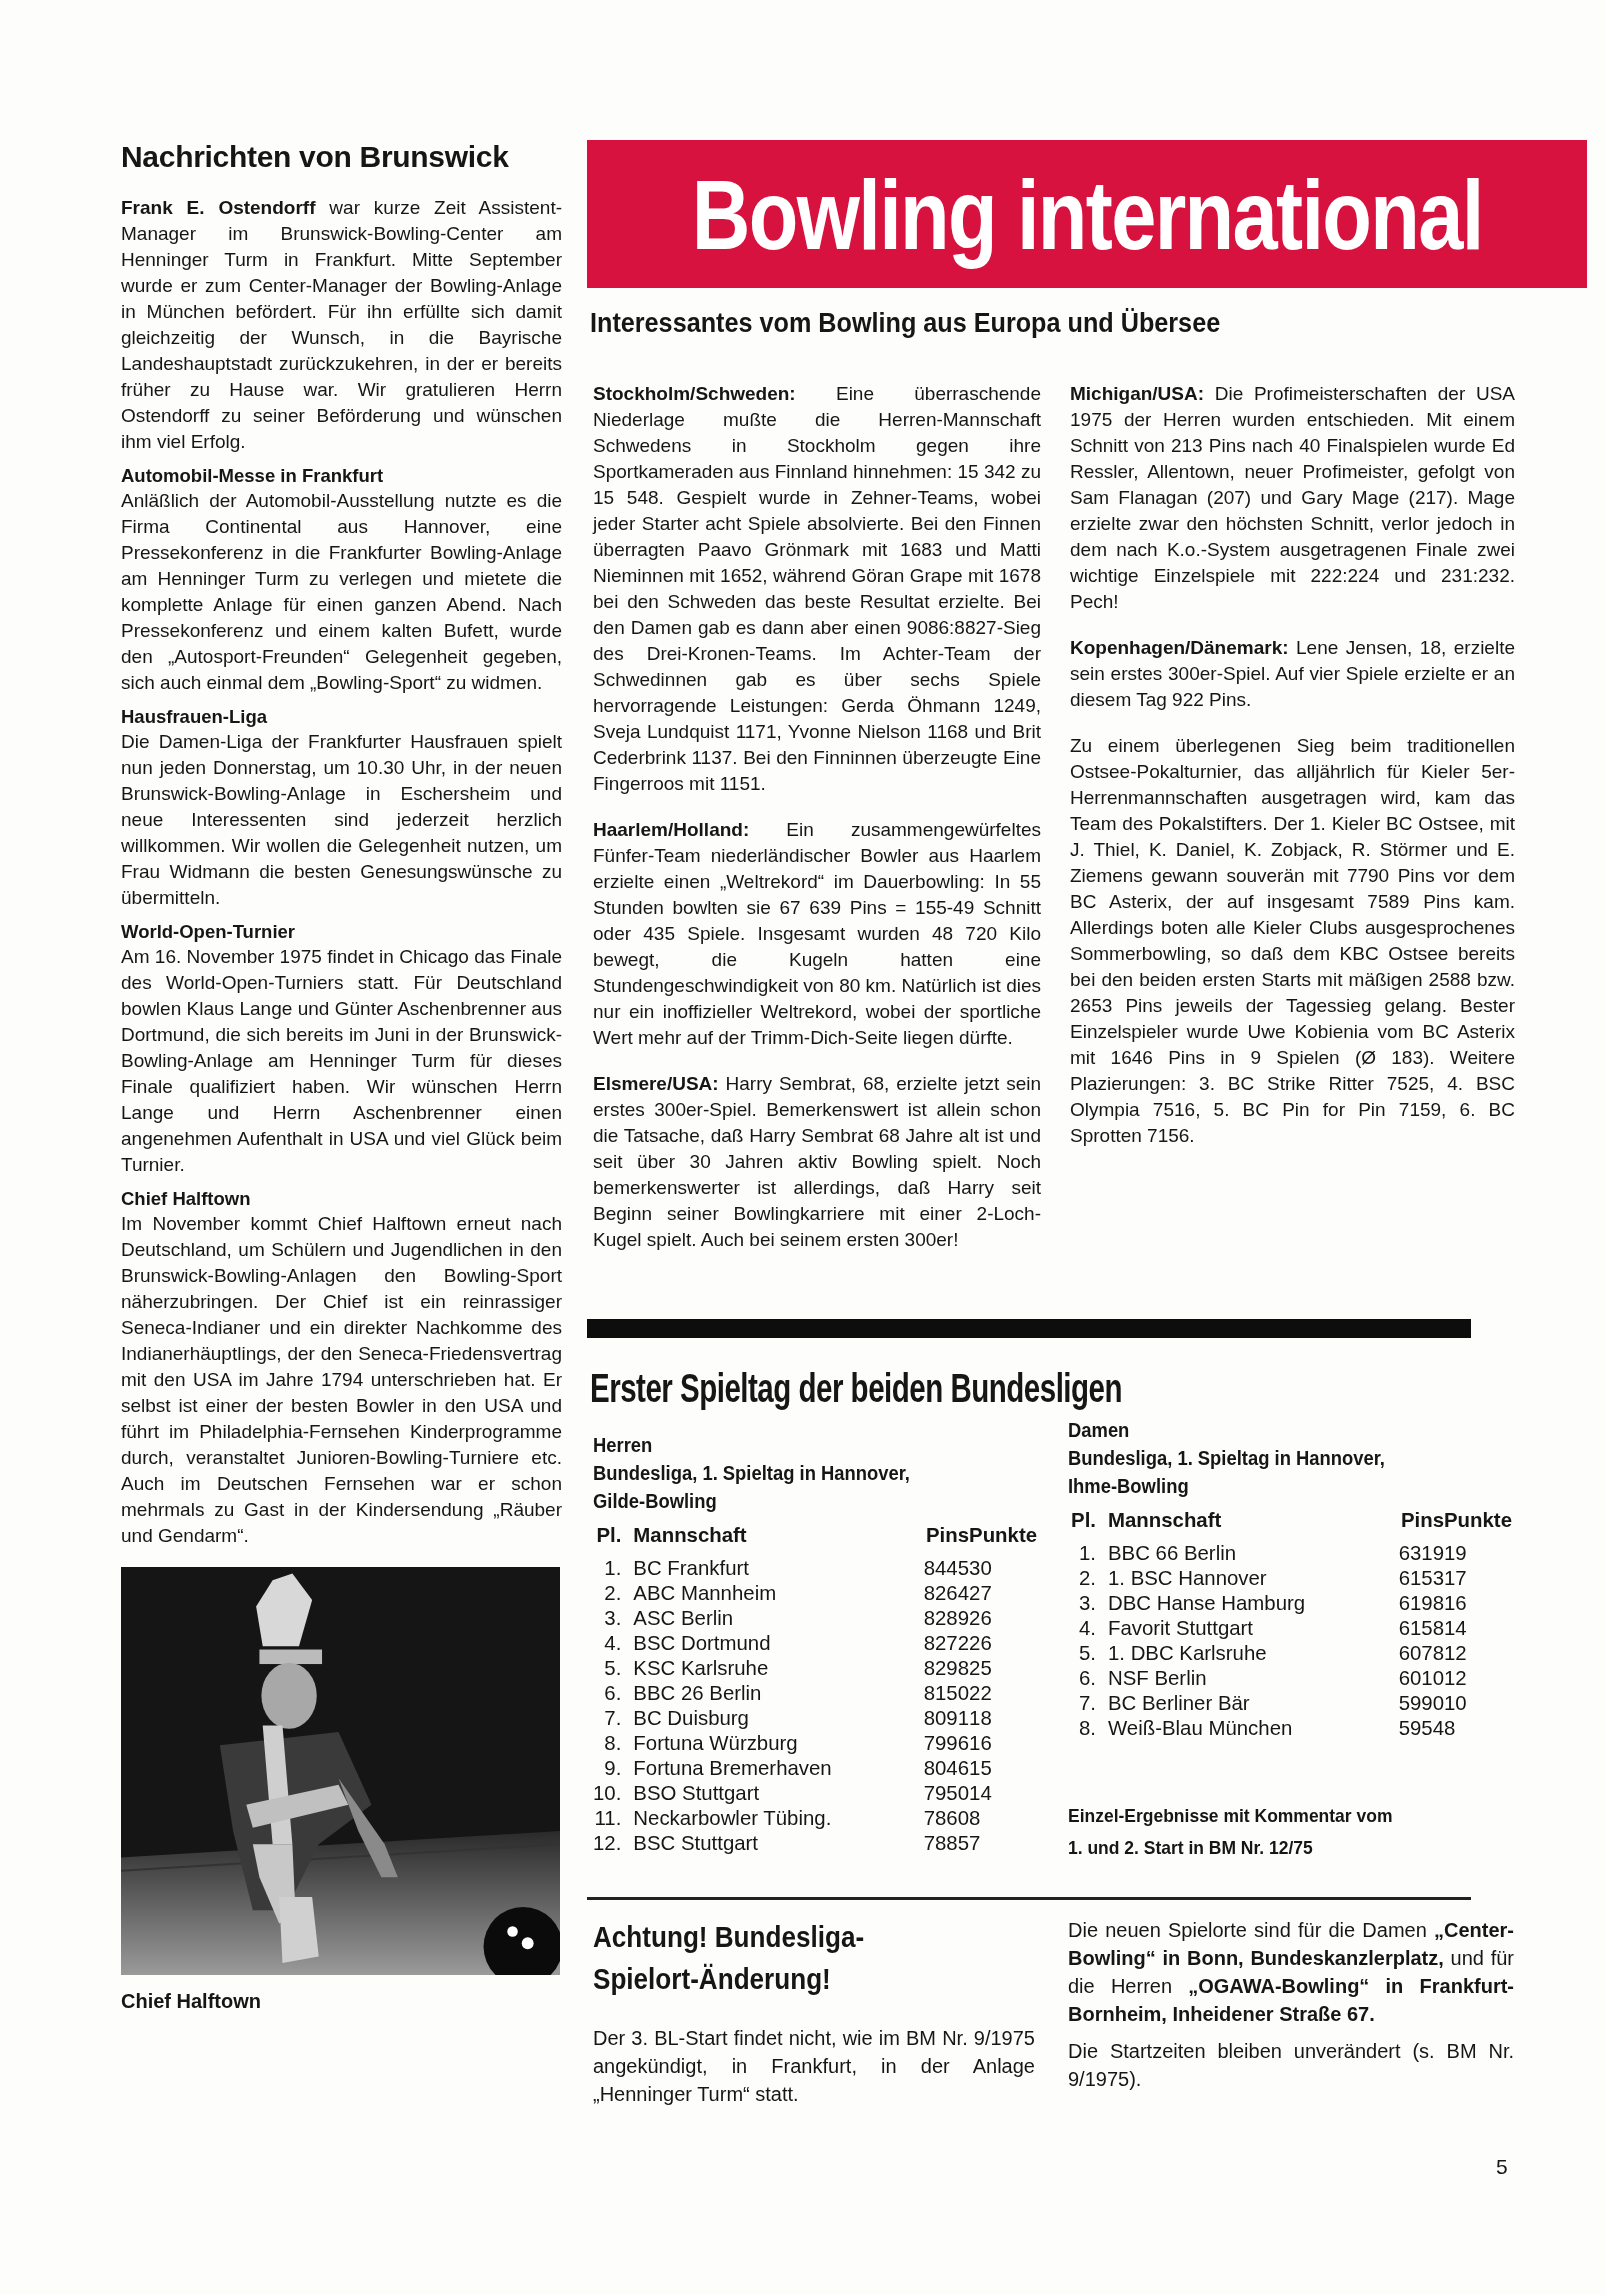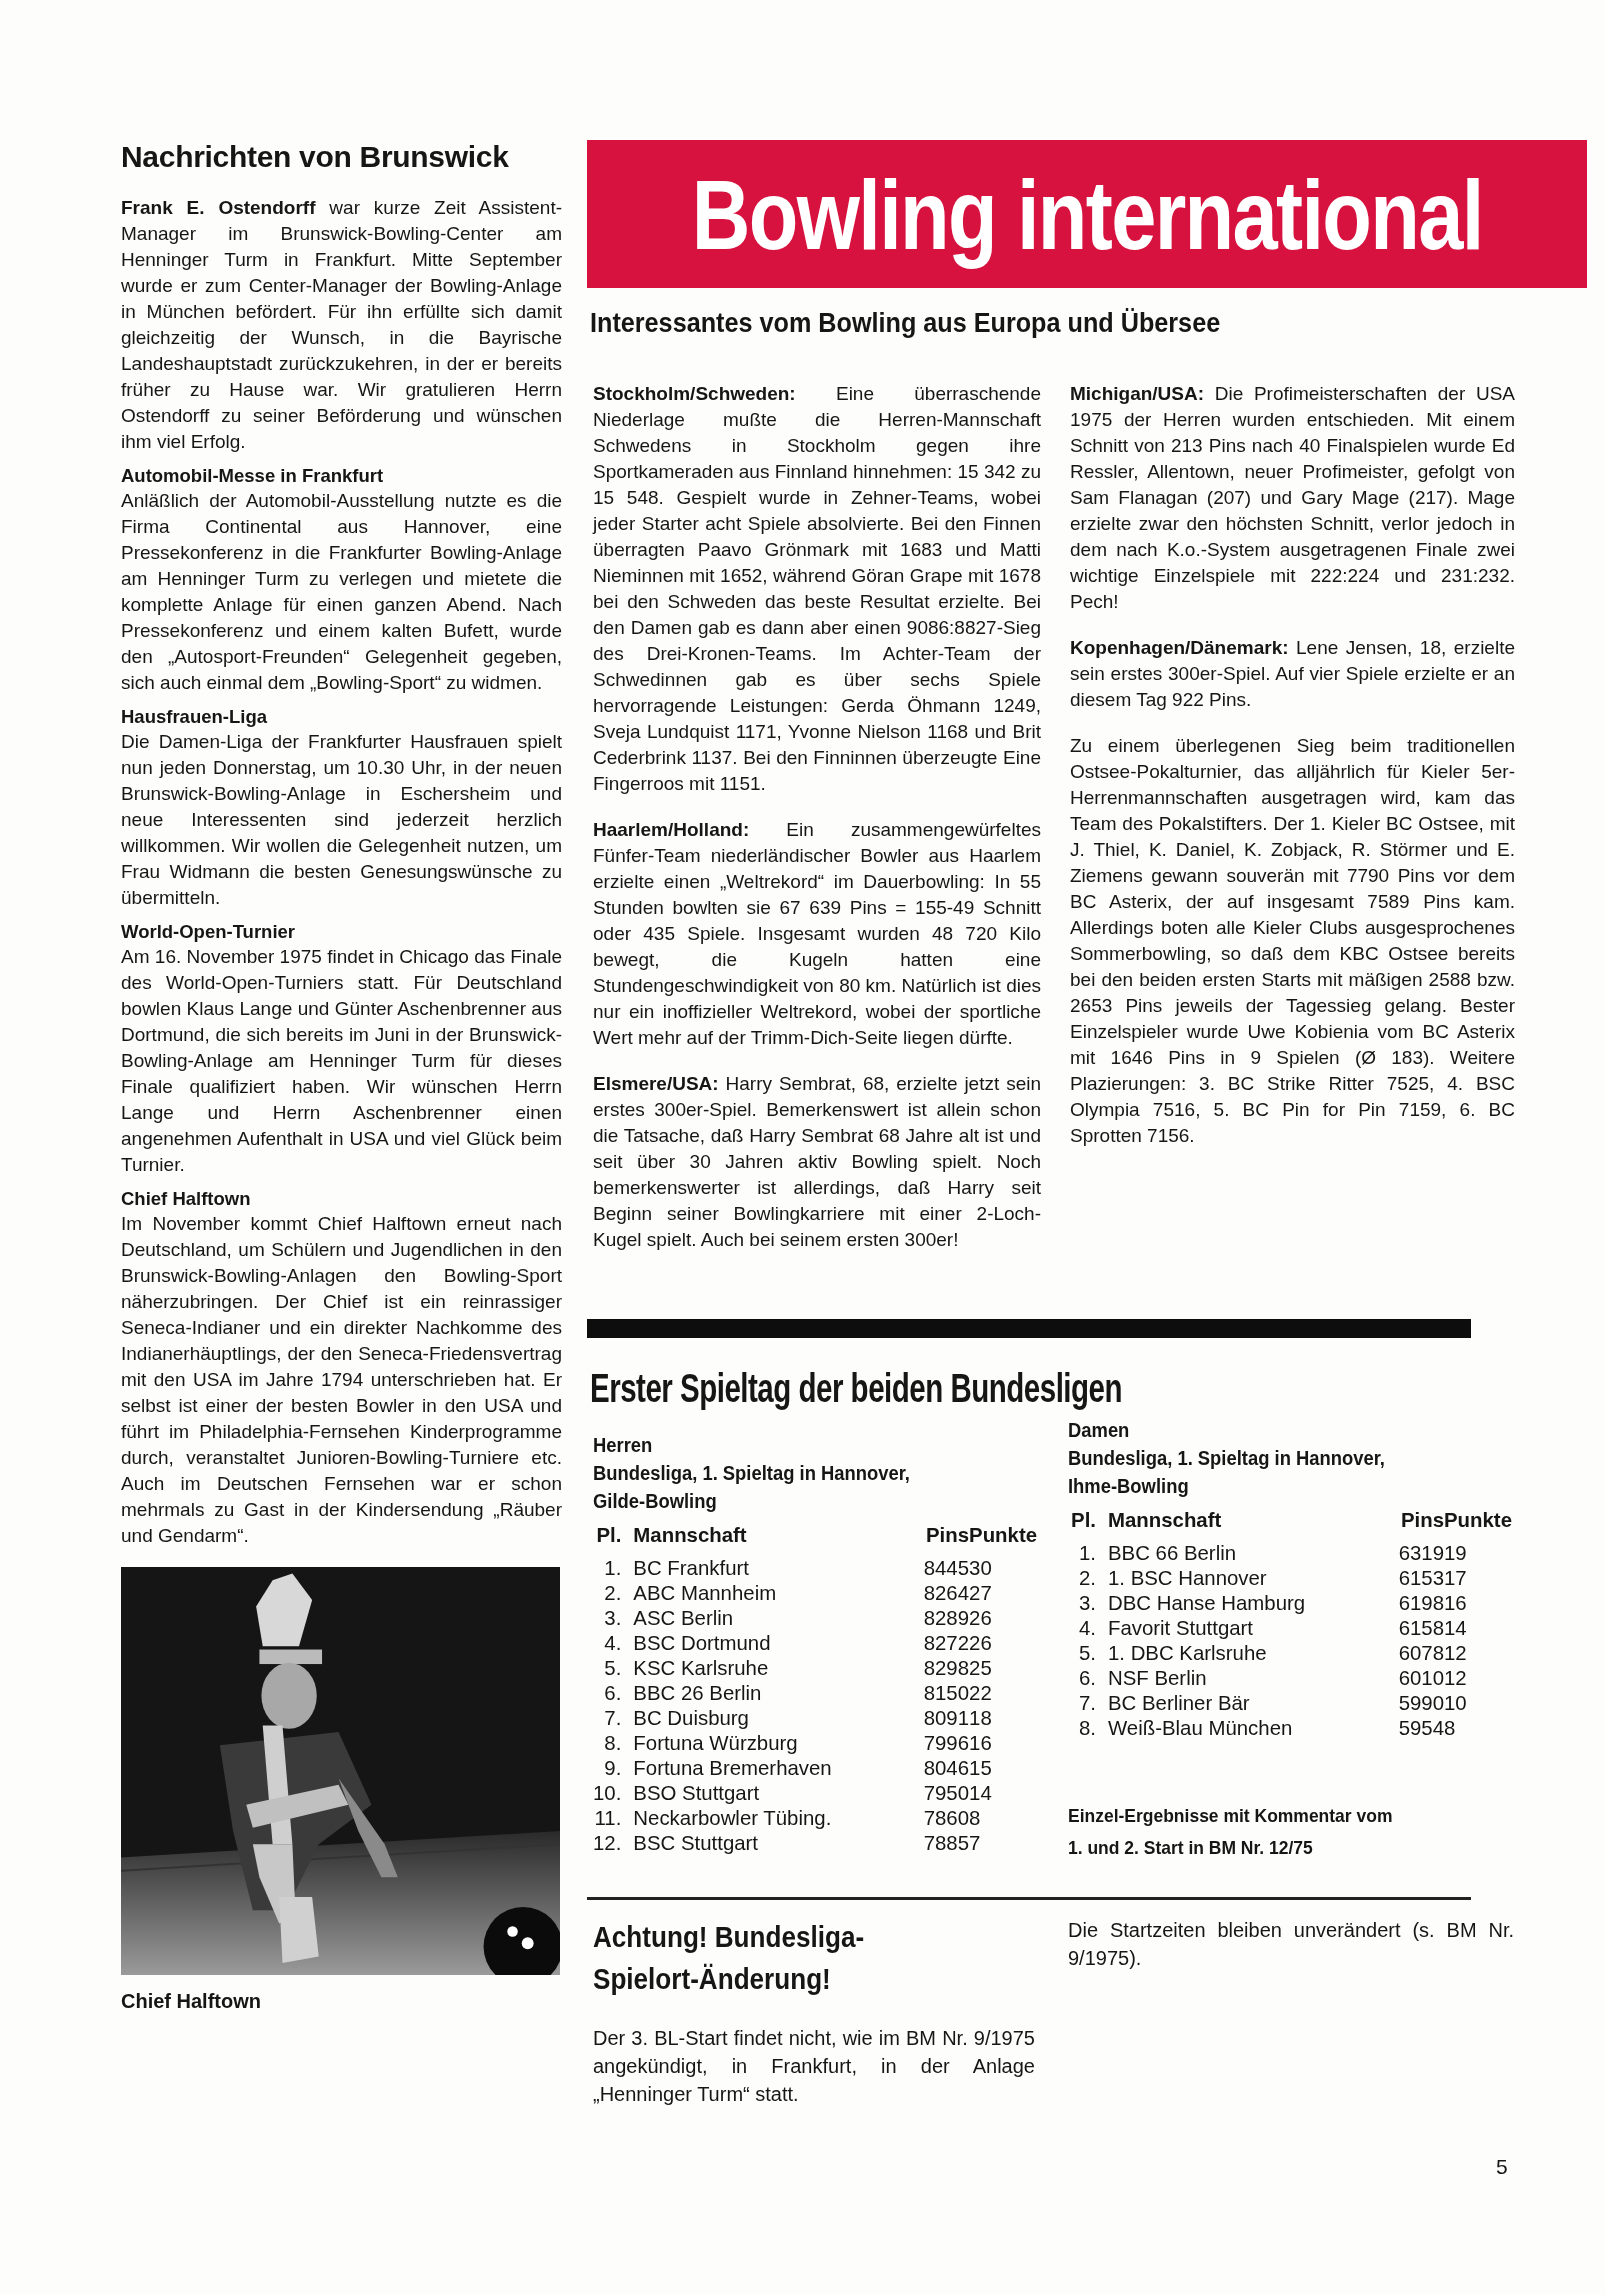--- a/index.html
+++ b/index.html
@@ -297,17 +297,18 @@
 </div>
 
 <div id="thin-rule"></div>
 
 <div id="achtung-title">
   <div>Achtung! Bundesliga-</div>
   <div>Spielort-Änderung!</div>
 </div>
 <div id="achtung-body">Der 3. BL-Start findet nicht, wie im BM Nr. 9/1975 angekündigt, in Frankfurt, in der Anlage „Henninger Turm“ statt.</div>
 <div id="achtung-right">
+  <p><span>Die neuen Spielorte sind für die Damen </span><b>„Center-Bowling“ in Bonn, Bundeskanzlerplatz,</b><span> und für die Herren </span><b>„OGAWA-Bowling“ in Frankfurt-Bornheim, Inheidener Straße 67.</b></p>
   <p>Die Startzeiten bleiben unverändert (s. BM Nr. 9/1975).</p>
 </div>
 
 <div id="page-num">5</div>
 
 
 </body></html>

